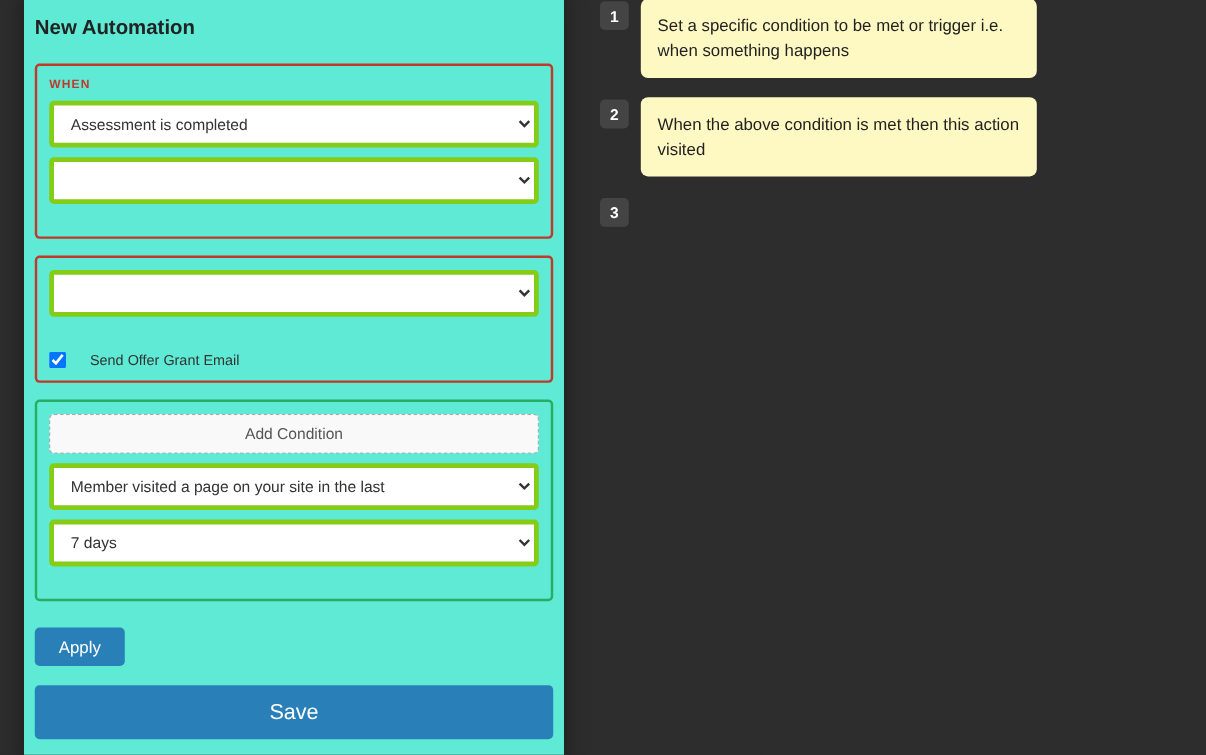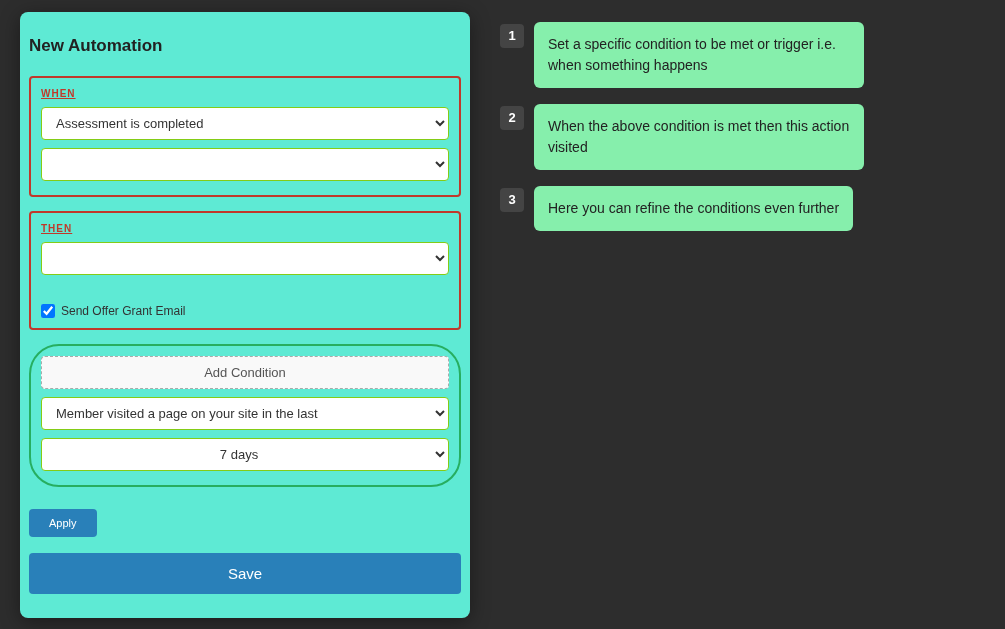--- a/index.html
+++ b/index.html
@@ -44,50 +44,47 @@
       padding: 10px;
       margin-bottom: 14px;
     }
 
     .section-label {
       font-size: 10px;
       font-weight: bold;
       color: #c0392b;
       letter-spacing: 1px;
       margin-bottom: 8px;
-      text-decoration: underline;
     }
 
     .section-box.condition-box {
       border-color: #27ae60;
-      border-radius: 30px;
     }
 
     select {
       width: 100%;
       padding: 7px 10px;
-      border: 1px solid #84cc16;
+      border: 4px solid #84cc16;
       border-radius: 4px;
       font-size: 13px;
       color: #333;
       background: #fff;
       margin-bottom: 8px;
       appearance: auto;
       cursor: pointer;
     }
 
     select:last-child {
-      margin-bottom: 4px;
-      text-align: center;
+      margin-bottom: 17px;
     }
 
     .checkbox-row {
       display: flex;
       align-items: center;
-      gap: 6px;
+      gap: 20px;
       margin-top: 21px;
     }
 
     .checkbox-row input[type="checkbox"] {
       width: 14px;
       height: 14px;
       cursor: pointer;
     }
 
     .checkbox-row label {
@@ -108,34 +105,34 @@
       margin-bottom: 8px;
       cursor: pointer;
     }
 
     .apply-btn {
       background: #2980b9;
       color: #fff;
       border: none;
       border-radius: 4px;
       padding: 8px 20px;
-      font-size: 11px;
+      font-size: 14px;
       cursor: pointer;
       margin-top: 8px;
     }
 
     .save-btn {
       display: block;
       width: 100%;
       background: #2980b9;
       color: #fff;
       border: none;
       border-radius: 4px;
       padding: 12px;
-      font-size: 15px;
+      font-size: 18px;
       cursor: pointer;
       margin-top: 16px;
     }
 
     
     .tooltips-container {
       display: flex;
       flex-direction: column;
       gap: 16px;
       padding-top: 10px;
@@ -156,21 +153,21 @@
       display: flex;
       align-items: center;
       justify-content: center;
       font-size: 13px;
       font-weight: bold;
       flex-shrink: 0;
       margin-top: 2px;
     }
 
     .tooltip-bubble {
-      background: #86efac;
+      background: #fef9c3;
       border-radius: 6px;
       padding: 12px 14px;
       font-size: 14px;
       color: #222;
       line-height: 1.5;
       max-width: 330px;
     }
   </style>
 </head>
 <body>
@@ -191,21 +188,20 @@
       </select>
       <select>
         <option></option>
         <option>Option 1</option>
         <option>Option 2</option>
       </select>
     </div>
 
     
     <div class="section-box">
-      <div class="section-label">THEN</div>
       <select>
         <option></option>
         <option>Option A</option>
         <option>Option B</option>
       </select>
       <div class="checkbox-row">
         <input type="checkbox" checked="" id="send-offer-email" style="">
         <label for="send-offer-email">Send Offer Grant Email</label>
       </div>
     </div>
@@ -234,16 +230,15 @@
     <div class="tooltip-item">
       <div class="tooltip-badge">1</div>
       <div class="tooltip-bubble">Set a specific condition to be met or trigger i.e. when something happens</div>
     </div>
     <div class="tooltip-item">
       <div class="tooltip-badge">2</div>
       <div class="tooltip-bubble">When the above condition is met then this action visited</div>
     </div>
     <div class="tooltip-item">
       <div class="tooltip-badge">3</div>
-      <div class="tooltip-bubble">Here you can refine the conditions even further</div>
     </div>
   </div>
 </div>
 
 </body></html>

